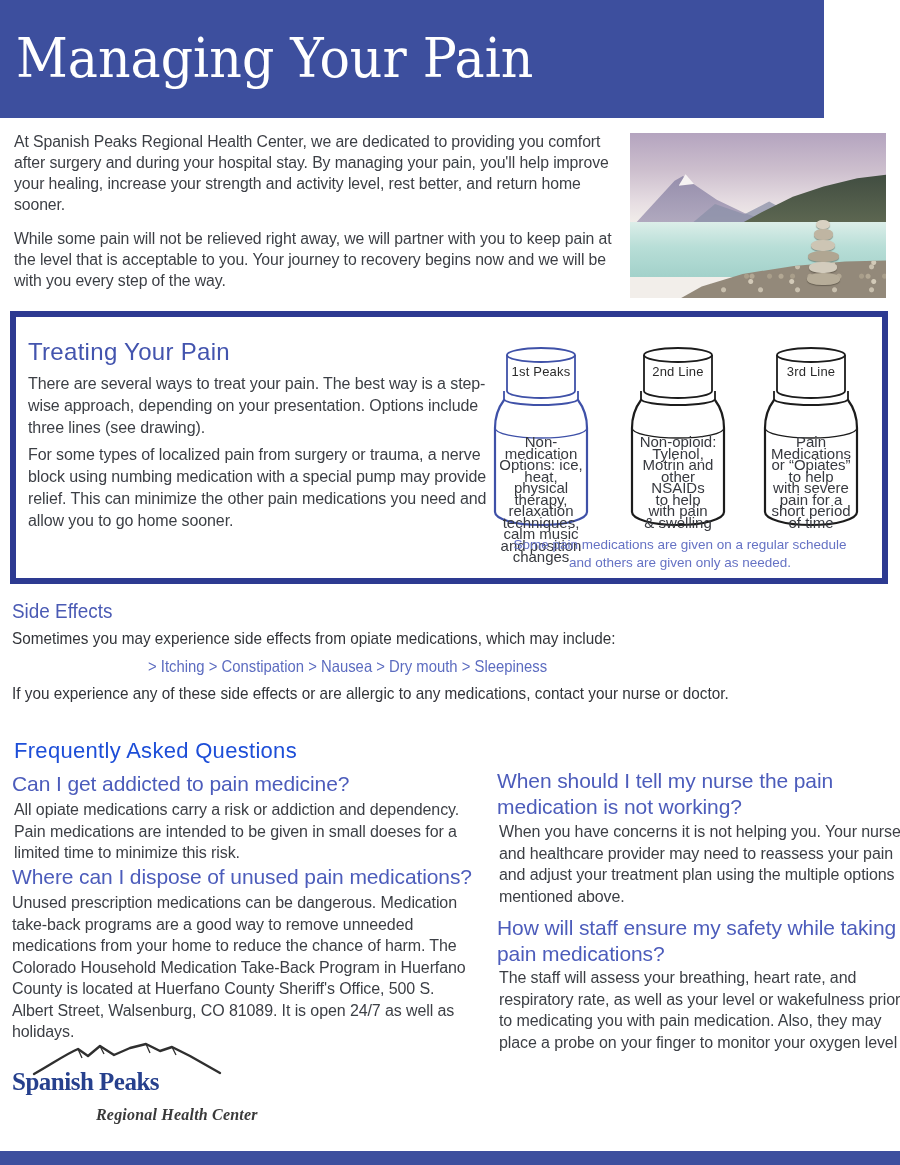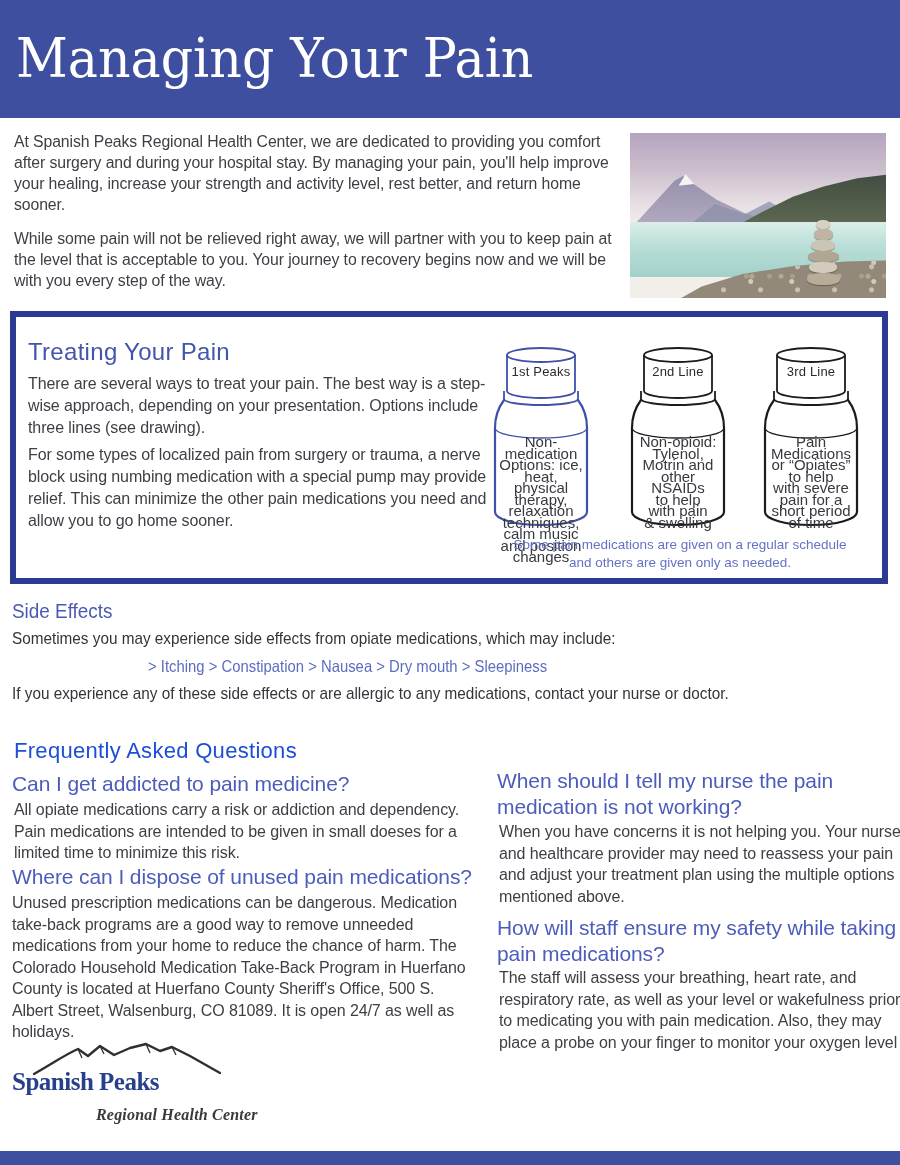--- a/index.html
+++ b/index.html
@@ -3,21 +3,21 @@
 <meta charset="utf-8">
 <style>
   * { box-sizing: border-box; }
   html,body { margin:0; padding:0; }
   body {
     width:900px; height:1165px; position:relative; background:#ffffff;
     font-family:"Liberation Sans", sans-serif; color:#3c3f45; overflow:hidden;
   }
 
   
-  .banner { position:absolute; left:0; top:0; width:900px; height:118px; background:#3d4f9e; }
+  .banner { position:absolute; left:0; top:0; width:824px; height:118px; background:#3d4f9e; }
   .banner-title {
     margin:0; position:absolute; left:16px; top:26px;
     font-family:"DejaVu Serif", serif; font-weight:400; font-size:55px; color:#ffffff;
     white-space:nowrap; transform:scaleX(.92); transform-origin:0 0; letter-spacing:0;
   }
 
   
   .intro { position:absolute; left:14px; top:131px; width:615px; }
   .intro p { margin:0 0 13px 0; font-size:15.8px; line-height:21px; letter-spacing:-0.1px; }
 

